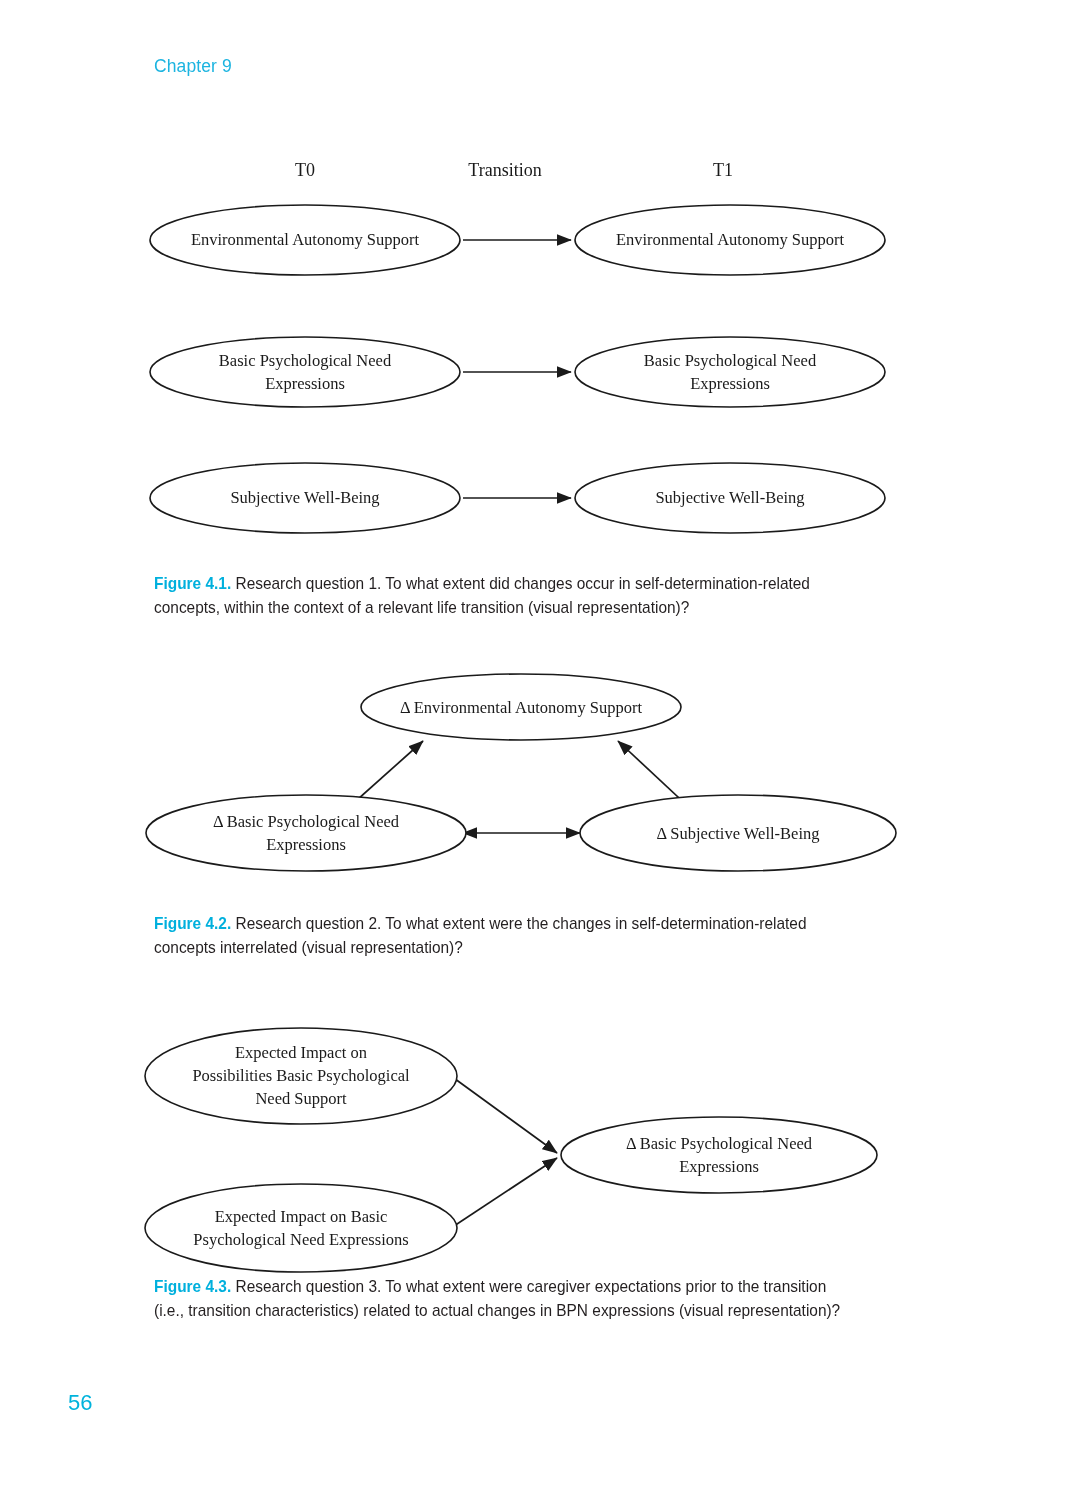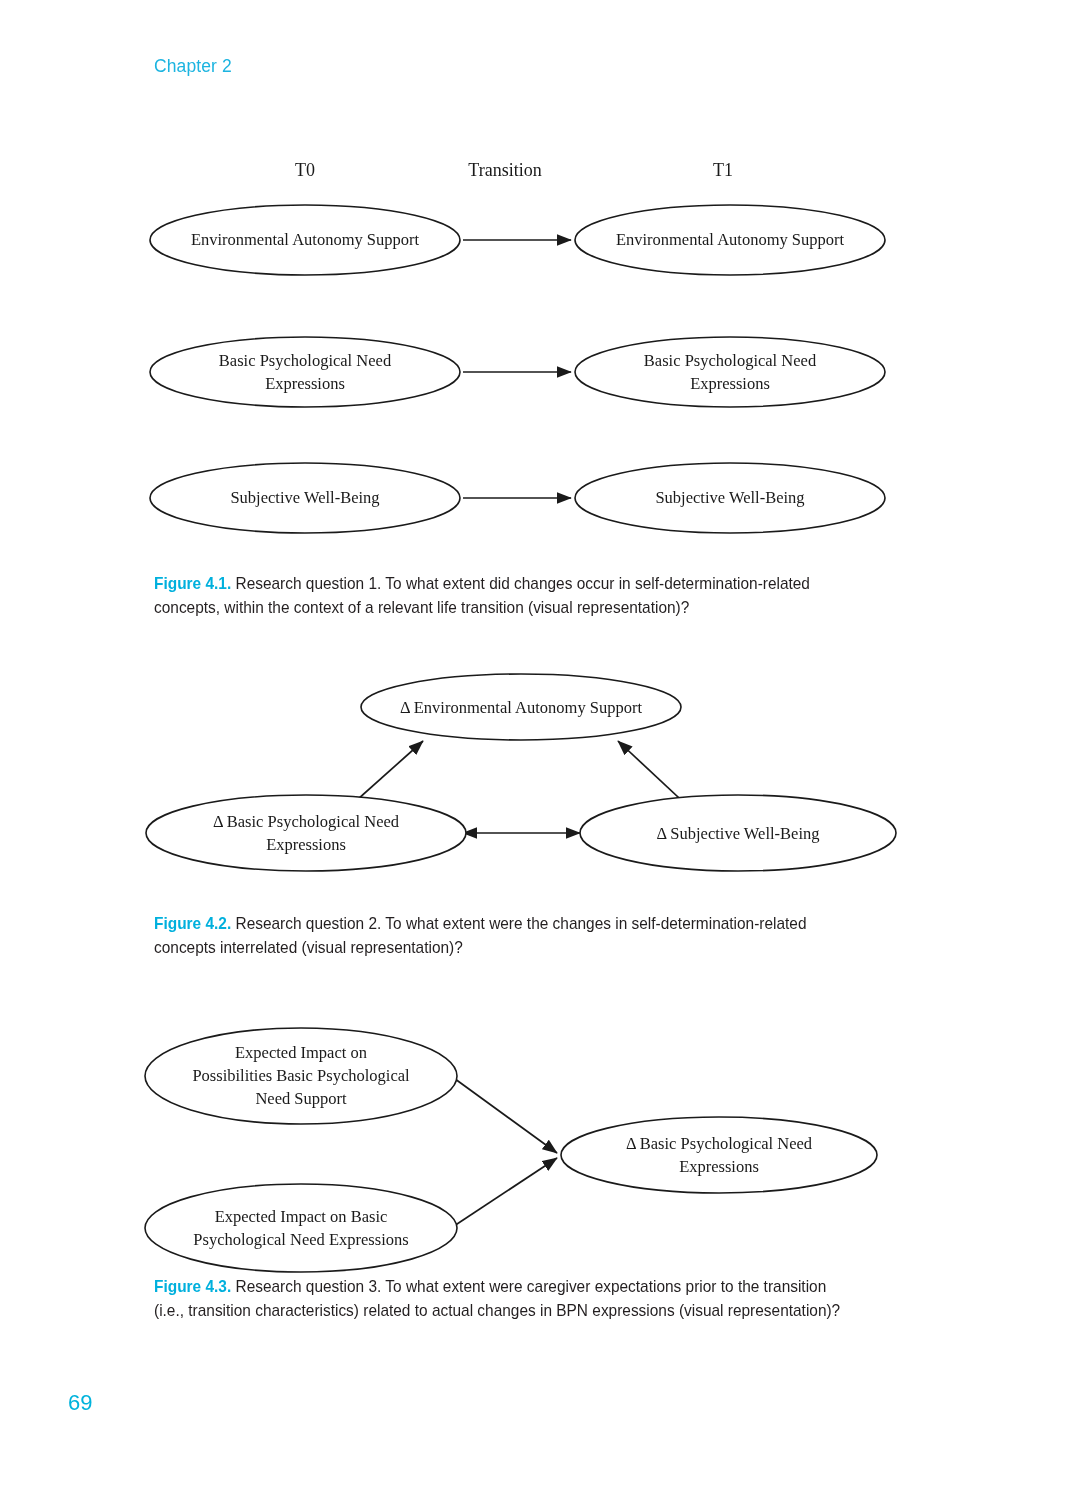--- a/index.html
+++ b/index.html
@@ -103,21 +103,21 @@
   #caption-3 { top: 1275px; }
   .caption-line-last {
     display: block;
   }
 </style>
 </head>
 <body>
 
 <div class="page">
 
-  <div class="chapter-head">Chapter 2</div>
+  <div class="chapter-head">Chapter 9</div>
 
   <div class="figure-block" id="figure-1-graphic">
     <svg class="figure-svg" width="800" height="410" viewBox="0 0 800 410" xmlns="http://www.w3.org/2000/svg">
       <defs>
         <marker id="arrowhead" markerWidth="9" markerHeight="7" refX="8.5" refY="3.5" orient="auto">
           <polygon points="0 0, 9 3.5, 0 7" fill="#1a1a1a"></polygon>
         </marker>
       </defs>
 
       <text class="column-header" x="172" y="36" text-anchor="middle">T0</text>
@@ -235,15 +235,15 @@
       </g>
     </svg>
   </div>
 
   <div class="caption" id="caption-3">
     <span class="caption-tag">Figure 4.3.</span>
     <span>Research question 3. To what extent were caregiver expectations prior to the transition</span>
     <span class="caption-line-last">(i.e., transition characteristics) related to actual changes in BPN expressions (visual representation)?</span>
   </div>
 
-  <div class="page-number">69</div>
+  <div class="page-number">56</div>
 
 </div>
 
 </body></html>

